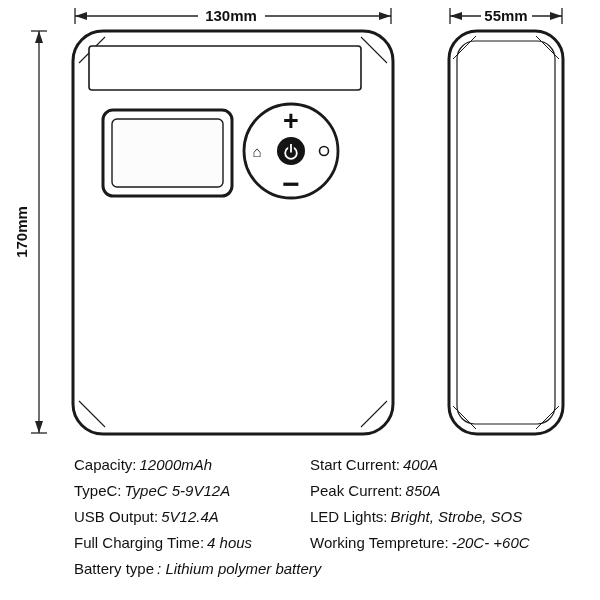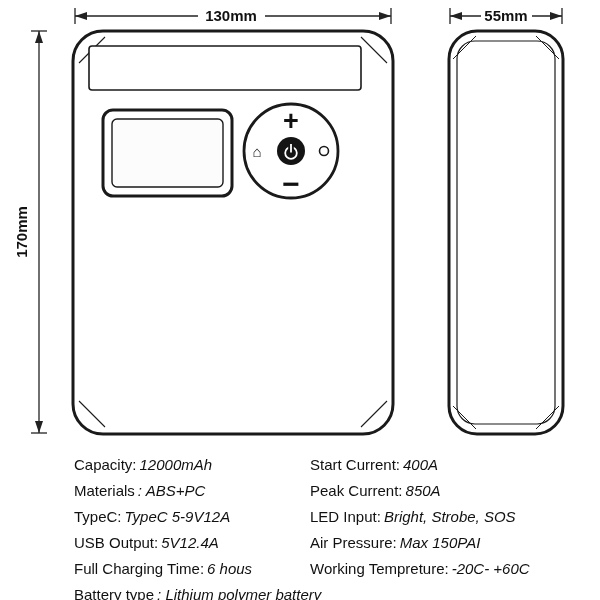--- a/index.html
+++ b/index.html
@@ -134,45 +134,39 @@
     </g>
   </svg>
 </div>
 
 <div class="specs">
   <div class="spec-col-left">
     <div class="spec-row">
       <span class="spec-label">Capacity:</span><span class="spec-value">12000mAh</span>
     </div>
     <div class="spec-row">
-      <span class="spec-label">Materials</span><span class="spec-value">: ABS+PC</span>
-    </div>
-    <div class="spec-row">
       <span class="spec-label">TypeC:</span><span class="spec-value">TypeC 5-9V12A</span>
     </div>
     <div class="spec-row">
       <span class="spec-label">USB Output:</span><span class="spec-value">5V12.4A</span>
     </div>
     <div class="spec-row">
-      <span class="spec-label">Full Charging Time:</span><span class="spec-value">6 hous</span>
+      <span class="spec-label">Full Charging Time:</span><span class="spec-value">4 hous</span>
     </div>
     <div class="spec-row">
       <span class="spec-label">Battery type</span><span class="spec-value">: Lithium polymer battery</span>
     </div>
   </div>
   <div class="spec-col-right">
     <div class="spec-row">
       <span class="spec-label">Start Current:</span><span class="spec-value">400A</span>
     </div>
     <div class="spec-row">
       <span class="spec-label">Peak Current:</span><span class="spec-value">850A</span>
     </div>
     <div class="spec-row">
-      <span class="spec-label">LED Input:</span><span class="spec-value">Bright, Strobe, SOS</span>
-    </div>
-    <div class="spec-row">
-      <span class="spec-label">Air Pressure:</span><span class="spec-value">Max 150PAI</span>
+      <span class="spec-label">LED Lights:</span><span class="spec-value">Bright, Strobe, SOS</span>
     </div>
     <div class="spec-row">
       <span class="spec-label">Working Tempreture:</span><span class="spec-value">-20C- +60C</span>
     </div>
   </div>
 </div>
 
 </body></html>

